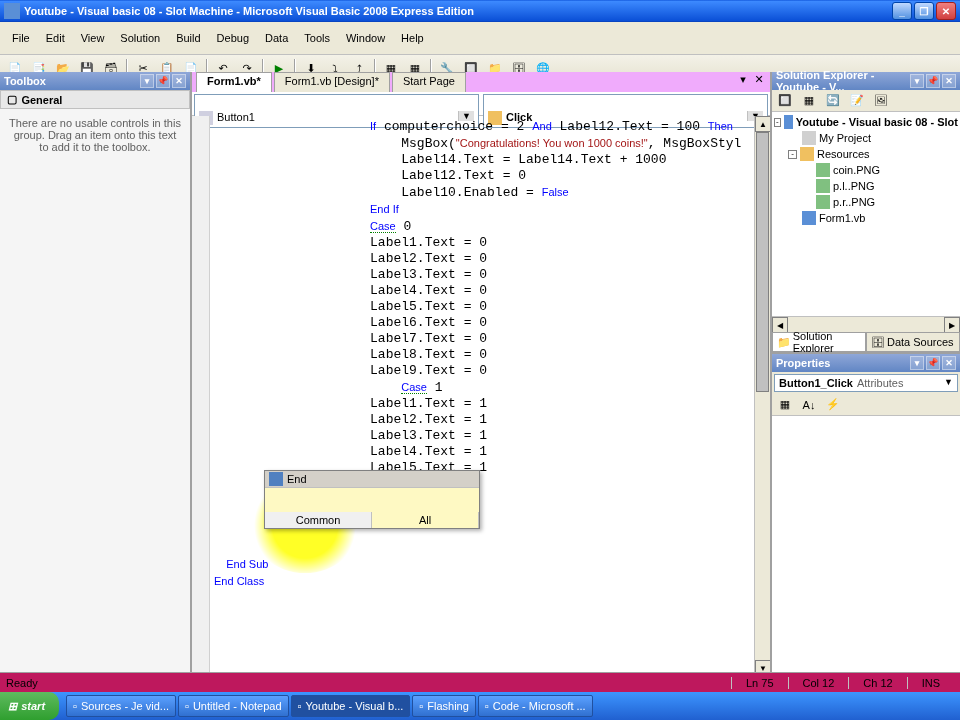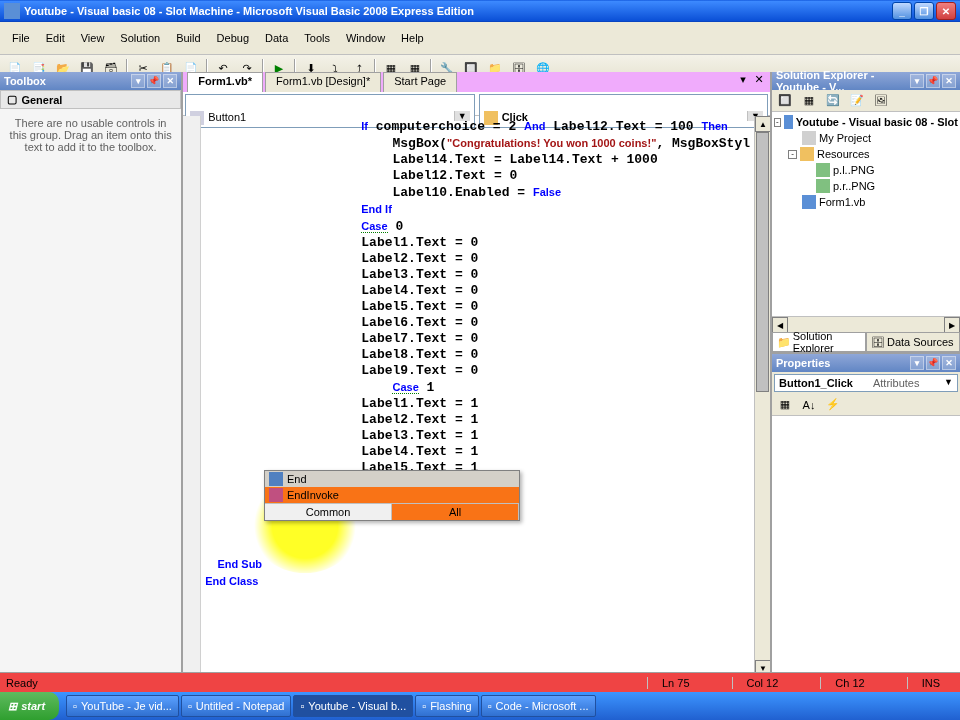--- a/index.html
+++ b/index.html
@@ -34,36 +34,36 @@
 .tabs-right { margin-left: auto; display: flex; gap: 2px; padding-right: 4px; }
 .tab-ctrl { width: 14px; height: 14px; display: flex; align-items: center; justify-content: center; cursor: pointer; }
 
 .dropdown-bar { height: 24px; display: flex; border-bottom: 1px solid #c0c0c0; padding: 2px; gap: 4px; }
 .dropdown { flex: 1; border: 1px solid #7f9db9; background: white; display: flex; align-items: flex-start; padding: 16px 4px; }
 .dropdown-icon { width: 14px; height: 14px; margin-right: 4px; background: #d0d0e0; }
 .dropdown-arrow { margin-left: auto; width: 16px; background: #e0e0e0; border-left: 1px solid #c0c0c0; text-align: center; font-size: 9px; }
 
 .code-container { flex: 1; display: flex; position: relative; overflow: hidden; }
 .margin-bar { width: 18px; background: #f0f0f0; border-right: 1px solid #d0d0d0; }
-.code-body { flex: 1; font-family: Consolas, 'Courier New', monospace; font-size: 13px; line-height: 16px; white-space: pre; padding: 2px 4px; position: relative; font-weight: bold; }
+.code-body { flex: 1; font-family: Consolas, 'Courier New', monospace; font-size: 13px; line-height: 16px; white-space: pre; padding: 2px 4px; position: relative; }
 .kw { color: #0000ff; }
 .str { color: #a31515; }
 .sqg { border-bottom: 1px dotted green; }
 
 .vscroll { width: 16px; background: #ece9d8; border-left: 1px solid #c0c0c0; position: relative; }
 .vscroll-thumb { position: absolute; left: 1px; right: 1px; background: #c0c0c0; border: 1px solid #808080; }
 .hscroll { height: 16px; background: #ece9d8; border-top: 1px solid #c0c0c0; display: flex; }
 .scroll-btn { width: 16px; height: 16px; background: #ece9d8; border: 1px solid #808080; display: flex; align-items: center; justify-content: center; font-size: 8px; }
 
-.intellisense { position: absolute; left: 264px; top: 470px; width: 256px; background: #f97316; border: 1px solid #808080; box-shadow: 2px 2px 4px rgba(0,0,0,0.3); z-index: 10; }
+.intellisense { position: absolute; left: 264px; top: 470px; width: 216px; background: #fef9c3; border: 1px solid #808080; box-shadow: 2px 2px 4px rgba(0,0,0,0.3); z-index: 10; }
 .intelli-item { padding: 1px 4px; display: flex; align-items: center; gap: 4px; }
 .intelli-item.selected { background: #d4d0c8; }
 .intelli-icon { width: 14px; height: 14px; }
 .intelli-tabs { display: flex; border-top: 1px solid #c0c0c0; }
-.intelli-tab { flex: 1; text-align: center; padding: 2px; border-right: 1px solid #c0c0c0; cursor: pointer; }
+.intelli-tab { flex: 1; text-align: center; padding: 2px; border-right: 1px solid #c0c0c0; cursor: pointer; margin-top: 24px; }
 .intelli-tab.active { background: #f0f0f0; }
 
 .highlight-circle { position: absolute; left: 250px; top: 478px; width: 110px; height: 95px; background: radial-gradient(circle, rgba(255,255,0,0.85) 45%, rgba(255,255,0,0) 70%); border-radius: 50%; pointer-events: none; z-index: 5; }
 
 .right-panels { width: 190px; display: flex; flex-direction: column; border-left: 2px solid #a0a0a0; }
 .solution-explorer { flex: 1; display: flex; flex-direction: column; min-height: 0; }
 .panel-toolbar { height: 22px; background: #ece9d8; border-bottom: 1px solid #c0c0c0; display: flex; align-items: center; padding: 0 2px; gap: 2px; }
 .tree { flex: 1; background: white; padding: 2px; overflow: auto; font-size: 11px; }
 .tree-node { display: flex; align-items: center; gap: 3px; padding: 1px 0; white-space: nowrap; }
 .tree-indent-1 { padding-left: 14px; }
@@ -73,21 +73,21 @@
 .solution-tabs { display: flex; height: 20px; }
 .sol-tab { flex: 1; padding: 2px 4px; border: 1px solid #a0a0a0; background: #ece9d8; cursor: pointer; display: flex; align-items: center; gap: 2px; font-size: 10px; }
 .sol-tab.active { background: white; }
 
 .properties-panel { height: 340px; display: flex; flex-direction: column; border-top: 2px solid #a0a0a0; }
 .prop-combo { border: 1px solid #7f9db9; margin: 2px; padding: 2px 4px; background: white; display: flex; }
 .prop-combo-arrow { margin-left: auto; font-size: 9px; }
 .prop-toolbar { height: 22px; display: flex; align-items: center; padding: 0 2px; gap: 2px; border-bottom: 1px solid #c0c0c0; }
 .prop-grid { flex: 1; background: white; }
 
-.statusbar { position: absolute; bottom: 28px; left: 0; right: 0; height: 20px; background: #ef4444; border-top: 1px solid #a0a0a0; display: flex; align-items: center; padding: 0 6px; gap: 28px; }
+.statusbar { position: absolute; bottom: 28px; left: 0; right: 0; height: 20px; background: #be185d; border-top: 1px solid #a0a0a0; display: flex; align-items: center; padding: 0 6px; }
 .status-cell { padding: 0 14px; border-left: 1px solid #c0c0c0; }
 .statusbar .spacer { flex: 1; }
 
 .taskbar { position: absolute; bottom: 0; left: 0; right: 0; height: 28px; background: linear-gradient(to bottom, #3d95ff, #2060d0); display: flex; align-items: center; }
 .start-btn { height: 28px; padding: 0 14px 0 8px; background: linear-gradient(to bottom, #5fbb5f, #2f9f2f); color: white; font-weight: bold; font-style: italic; display: flex; align-items: center; border-radius: 0 10px 10px 0; font-size: 14px; }
 .task-btn { height: 22px; margin: 0 1px; padding: 0 6px; background: linear-gradient(to bottom, #5aa0ff, #3070d0); border: 1px solid #2050a0; color: white; display: flex; align-items: center; gap: 4px; border-radius: 2px; cursor: pointer; max-width: 140px; overflow: hidden; white-space: nowrap; font-size: 11px; }
 .task-btn.active { background: #2050a0; }
 </style>
 </head>
 <body>
@@ -259,20 +259,25 @@
             <span>My Project</span>
           </div>
           <div class="tree-node tree-indent-1">
             <span class="tree-expander">-</span>
             <span class="tree-icon" style="background:#f0c060"></span>
             <span>Resources</span>
           </div>
           <div class="tree-node tree-indent-2">
             <span style="width:11px"></span>
             <span class="tree-icon" style="background:#80c080"></span>
+            <span>coin.PNG</span>
+          </div>
+          <div class="tree-node tree-indent-2">
+            <span style="width:11px"></span>
+            <span class="tree-icon" style="background:#80c080"></span>
             <span>p.l..PNG</span>
           </div>
           <div class="tree-node tree-indent-2">
             <span style="width:11px"></span>
             <span class="tree-icon" style="background:#80c080"></span>
             <span>p.r..PNG</span>
           </div>
           <div class="tree-node tree-indent-1">
             <span style="width:11px"></span>
             <span class="tree-icon" style="background:#5a8fd6"></span>
@@ -300,43 +305,39 @@
       <div class="panel-header">
         <span>Properties</span>
         <div class="panel-header-btns">
           <div class="panel-header-btn">▾</div>
           <div class="panel-header-btn">📌</div>
           <div class="panel-header-btn">✕</div>
         </div>
       </div>
       <div class="prop-combo">
         <b>Button1_Click</b>
-        <span style="margin-left:20px;color:#606060">Attributes</span>
+        <span style="margin-left:4px;color:#606060">Attributes</span>
         <div class="prop-combo-arrow">▼</div>
       </div>
       <div class="prop-toolbar">
         <div class="tool-btn">▦</div>
         <div class="tool-btn">A↓</div>
         <div class="tool-btn">⚡</div>
       </div>
       <div class="prop-grid"></div>
     </div>
   </div>
 </div>
 
 <div class="highlight-circle"></div>
 <div class="intellisense">
   <div id="intelli-list">
       <div class="intelli-item selected">
         <span class="intelli-icon" style="background:#5080c0"></span>
         <span>End</span>
-      </div>
-      <div class="intelli-item">
-        <span class="intelli-icon" style="background:#c05080"></span>
-        <span>EndInvoke</span>
       </div>
     </div>
   <div class="intelli-tabs">
     <div class="intelli-tab active">Common</div>
     <div class="intelli-tab">All</div>
   </div>
 </div>
 
 <div class="statusbar">
   <span>Ready</span>
@@ -348,21 +349,21 @@
 </div>
 
 <div class="taskbar">
   <div class="start-btn">
     <span style="margin-right:4px">⊞</span>
     <span>start</span>
   </div>
   <div id="taskbar-items" style="display:flex;margin-left:6px">
       <div class="task-btn">
         <span>▫</span>
-        <span>YouTube - Je vid...</span>
+        <span>Sources - Je vid...</span>
       </div>
       <div class="task-btn">
         <span>▫</span>
         <span>Untitled - Notepad</span>
       </div>
       <div class="task-btn active">
         <span>▫</span>
         <span>Youtube - Visual b...</span>
       </div>
       <div class="task-btn">

